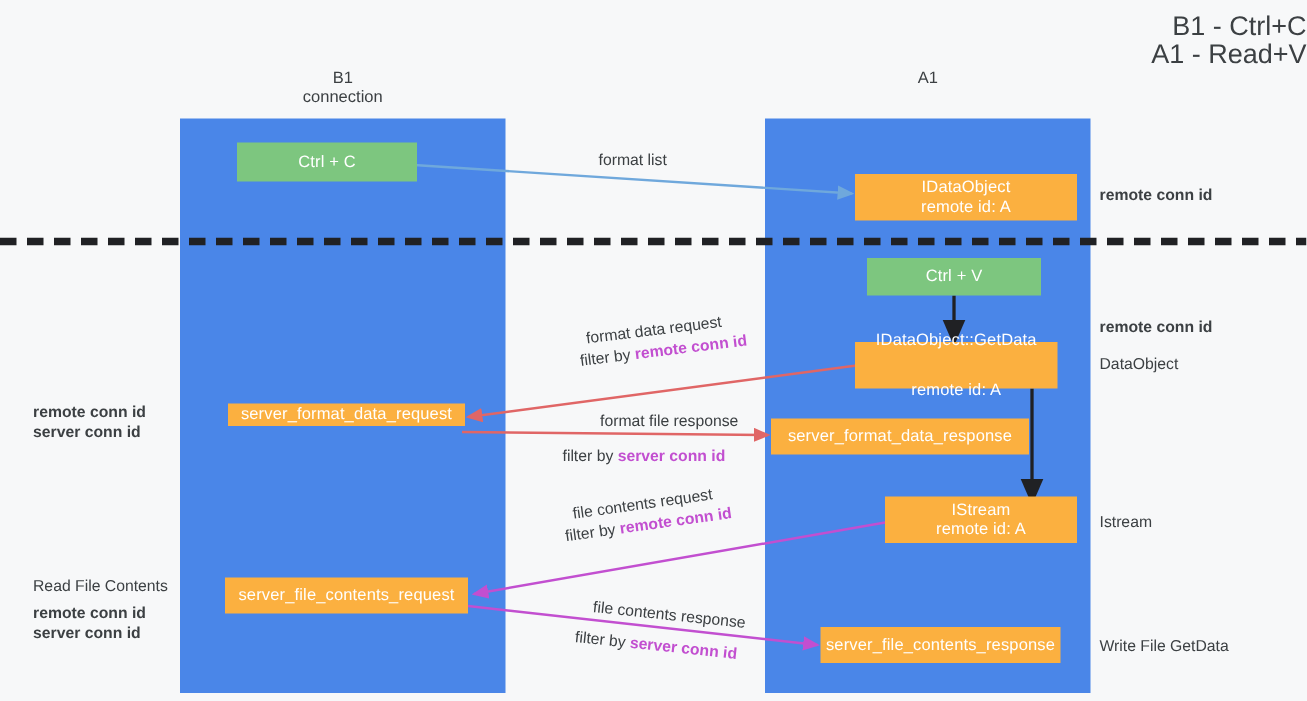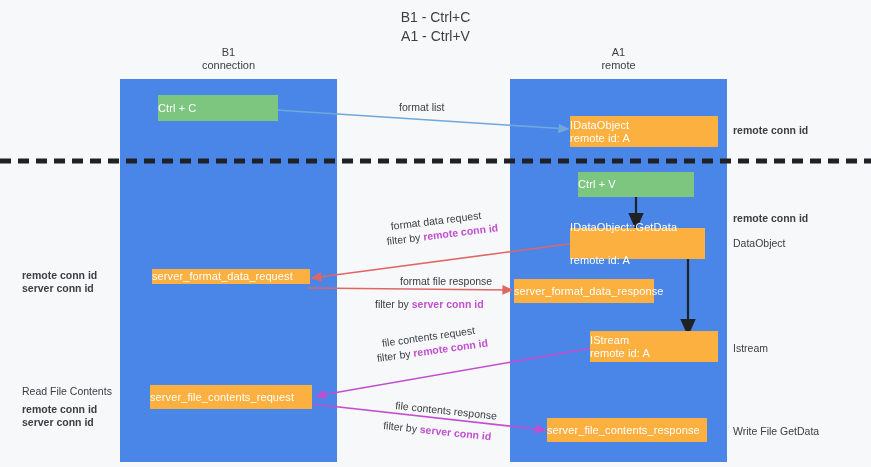--- a/index.html
+++ b/index.html
@@ -14,56 +14,55 @@
   #stage{position:absolute;left:0;top:0;width:871px;height:467px;}
   svg#wires{position:absolute;left:0;top:0;width:871px;height:467px;pointer-events:none;}
 
   .lane{position:absolute;background:#4a86e8;}
   .lane-head{position:absolute;text-align:center;font-size:11px;line-height:13px;color:#3c4043;}
 
   .node{
     position:absolute;
     box-sizing:border-box;
     display:flex;flex-direction:column;
-    align-items:flex-start;justify-content:center;
+    align-items:center;justify-content:center;
     color:#ffffff;
     font-size:11px;line-height:13px;
     text-align:center;
     letter-spacing:.1px;
   }
   .node.green{background:#7dc67f;}
   .node.orange{background:#fbb councils;}
   .node.orange{background:#fbb040;}
 
   .lbl{position:absolute;font-size:10.5px;line-height:13px;color:#3c4043;white-space:nowrap;}
   .purple{color:#c24fd0;font-weight:bold;}
   .green-t{color:#6aa84f;font-weight:bold;}
   .rot{transform-origin:left top;}
 
-  .title{position:absolute;left:0;top:8px;width:871px;text-align:center;font-size:14px;line-height:19px;color:#3c4043;}
+  .title{position:absolute;left:0;top:8px;width:871px;text-align:right;font-size:18px;line-height:19px;color:#3c4043;}
 
   .side-lbl{position:absolute;font-size:10.5px;line-height:14px;color:#3c4043;white-space:nowrap;}
 </style>
 </head>
 <body>
 
 <div id="stage">
 
   <div class="title">
     <div>B1 - Ctrl+C</div>
-    <div>A1 - Ctrl+V</div>
+    <div>A1 - Read+V</div>
   </div>
 
   <div class="lane-head" style="left:120px;top:46px;width:217px;">
     <div>B1</div>
     <div>connection</div>
   </div>
   <div class="lane-head" style="left:510px;top:46px;width:217px;">
     <div>A1</div>
-    <div>remote</div>
   </div>
 
   <div class="lane" style="left:120px;top:79px;width:217px;height:383px;"></div>
   <div class="lane" style="left:510px;top:79px;width:217px;height:383px;"></div>
 
   <svg id="wires" viewBox="0 0 871 467">
     <defs>
       <marker id="ah-blue" markerWidth="7" markerHeight="7" refX="6" refY="3" orient="auto">
         <path d="M0,0 L7,3 L0,6 z" fill="#6fa8dc"></path>
       </marker>
@@ -110,21 +109,21 @@
 
   <div class="node orange" style="left:570px;top:228px;width:135px;height:31px;gap:20px;">
     <span>IDataObject::GetData</span>
     <span>remote id: A</span>
   </div>
 
   <div class="node orange" style="left:152px;top:269px;width:158px;height:15px;">
     <span>server_format_data_request</span>
   </div>
 
-  <div class="node orange" style="left:514px;top:279px;width:140px;height:24px;">
+  <div class="node orange" style="left:514px;top:279px;width:172px;height:24px;">
     <span>server_format_data_response</span>
   </div>
 
   <div class="node orange" style="left:590px;top:331px;width:128px;height:31px;">
     <span>IStream</span>
     <span>remote id: A</span>
   </div>
 
   <div class="node orange" style="left:547px;top:418px;width:160px;height:24px;">
     <span>server_file_contents_response</span>

